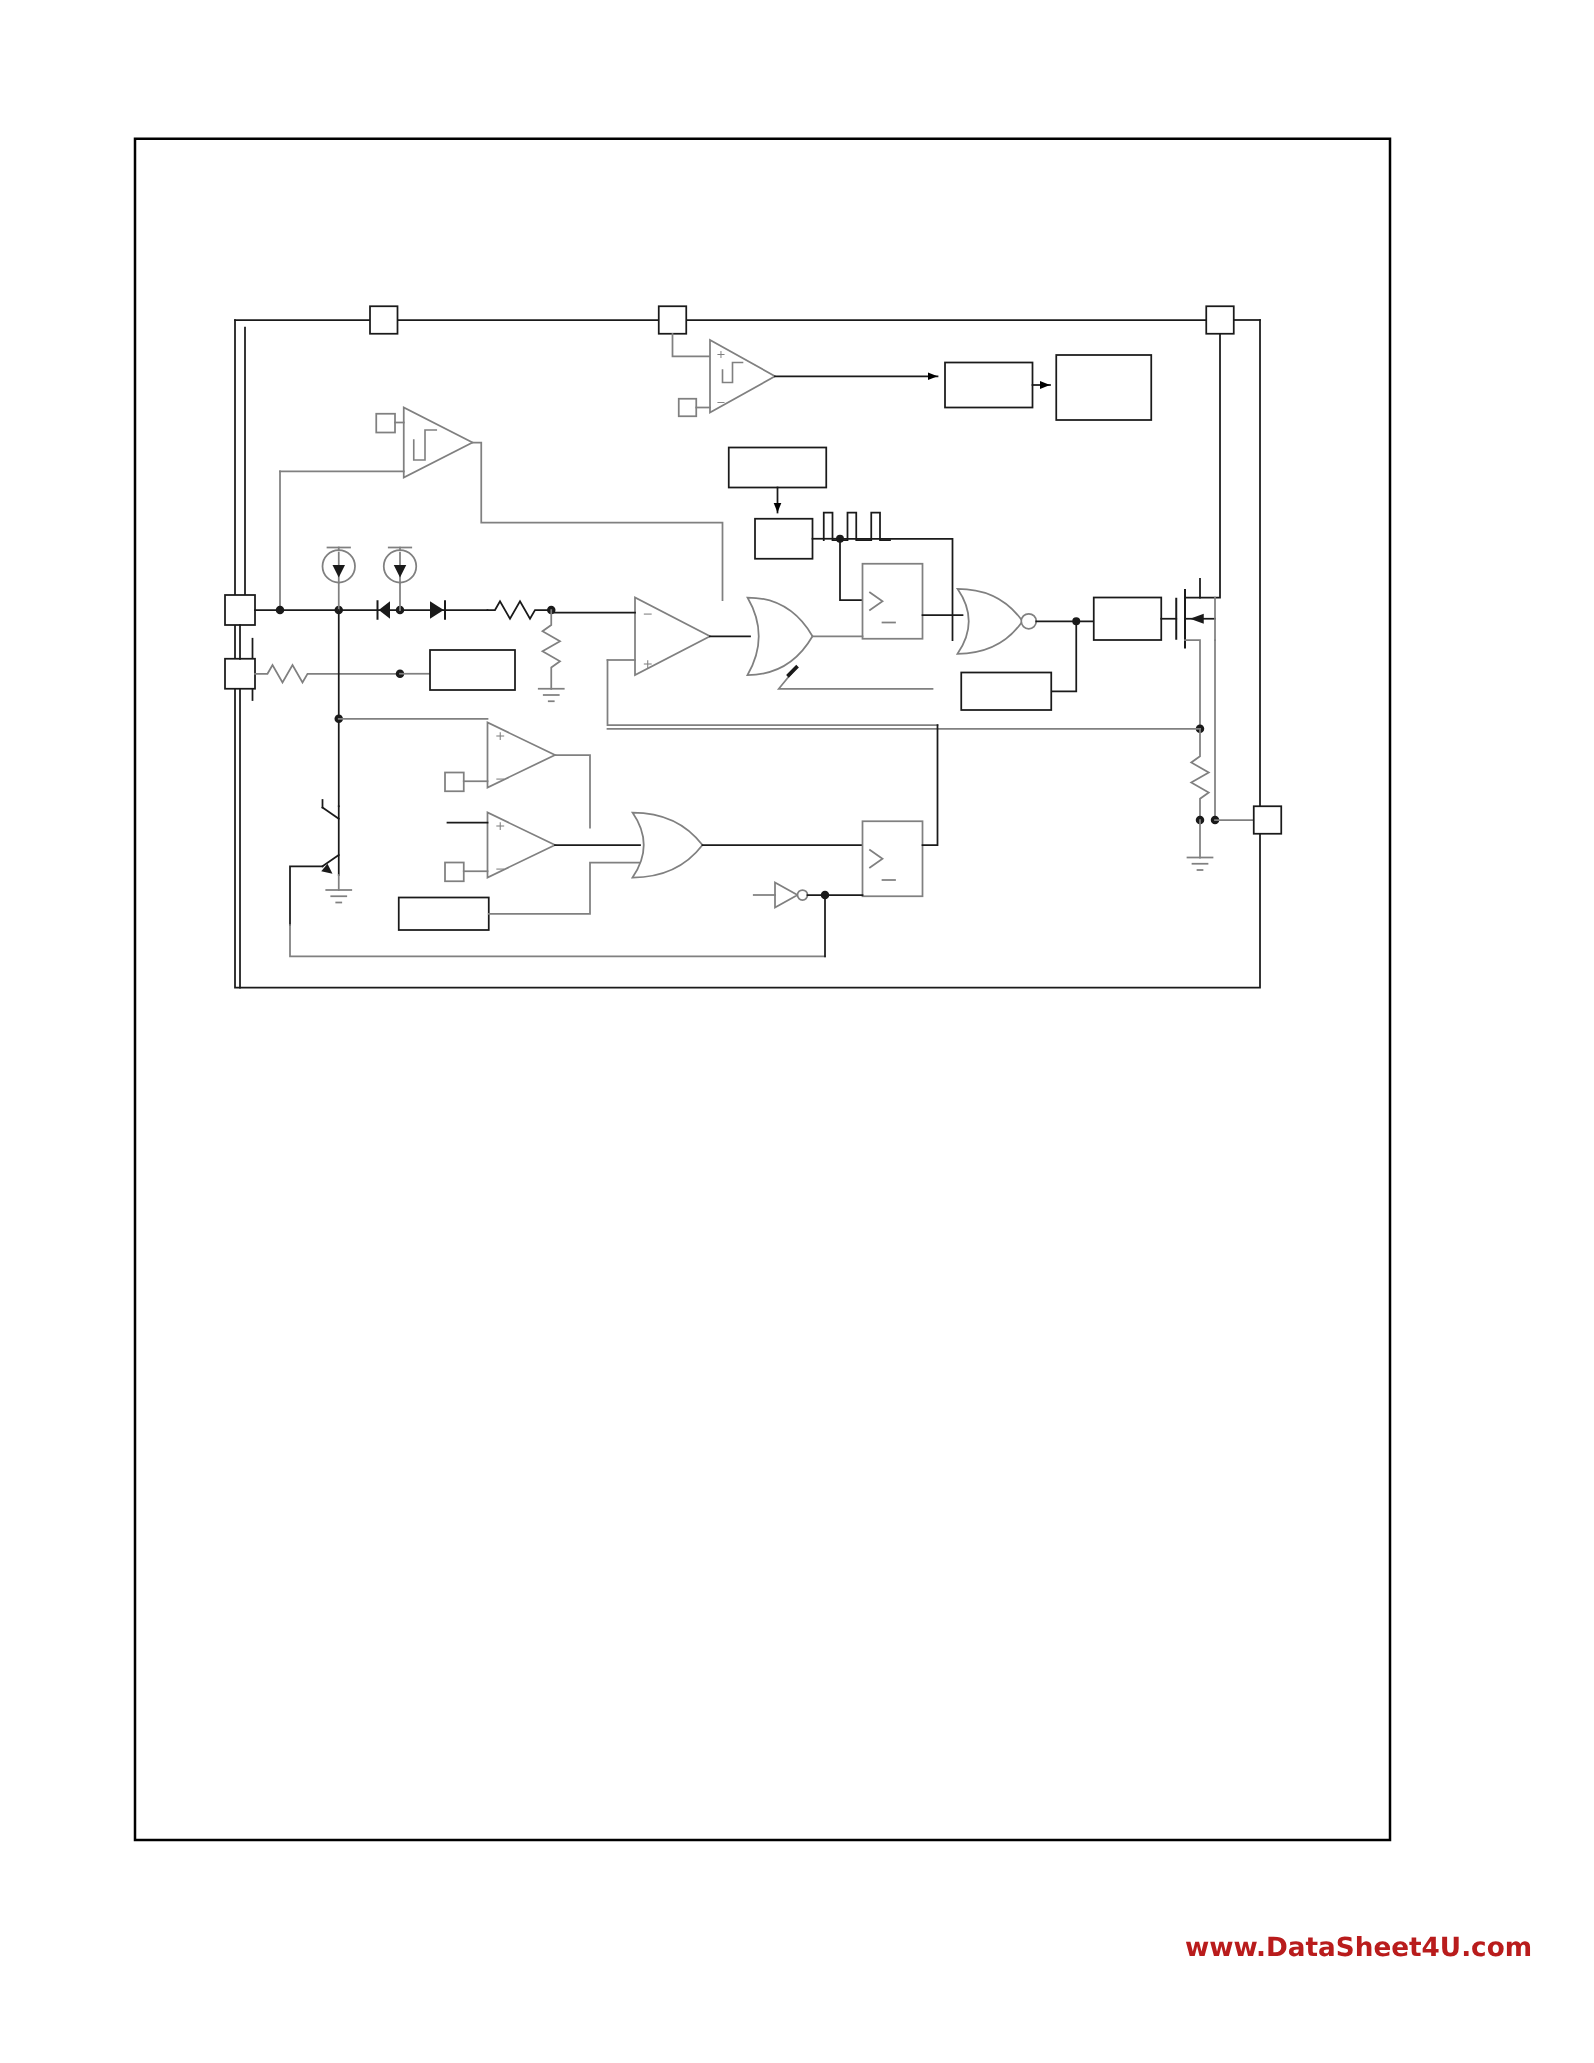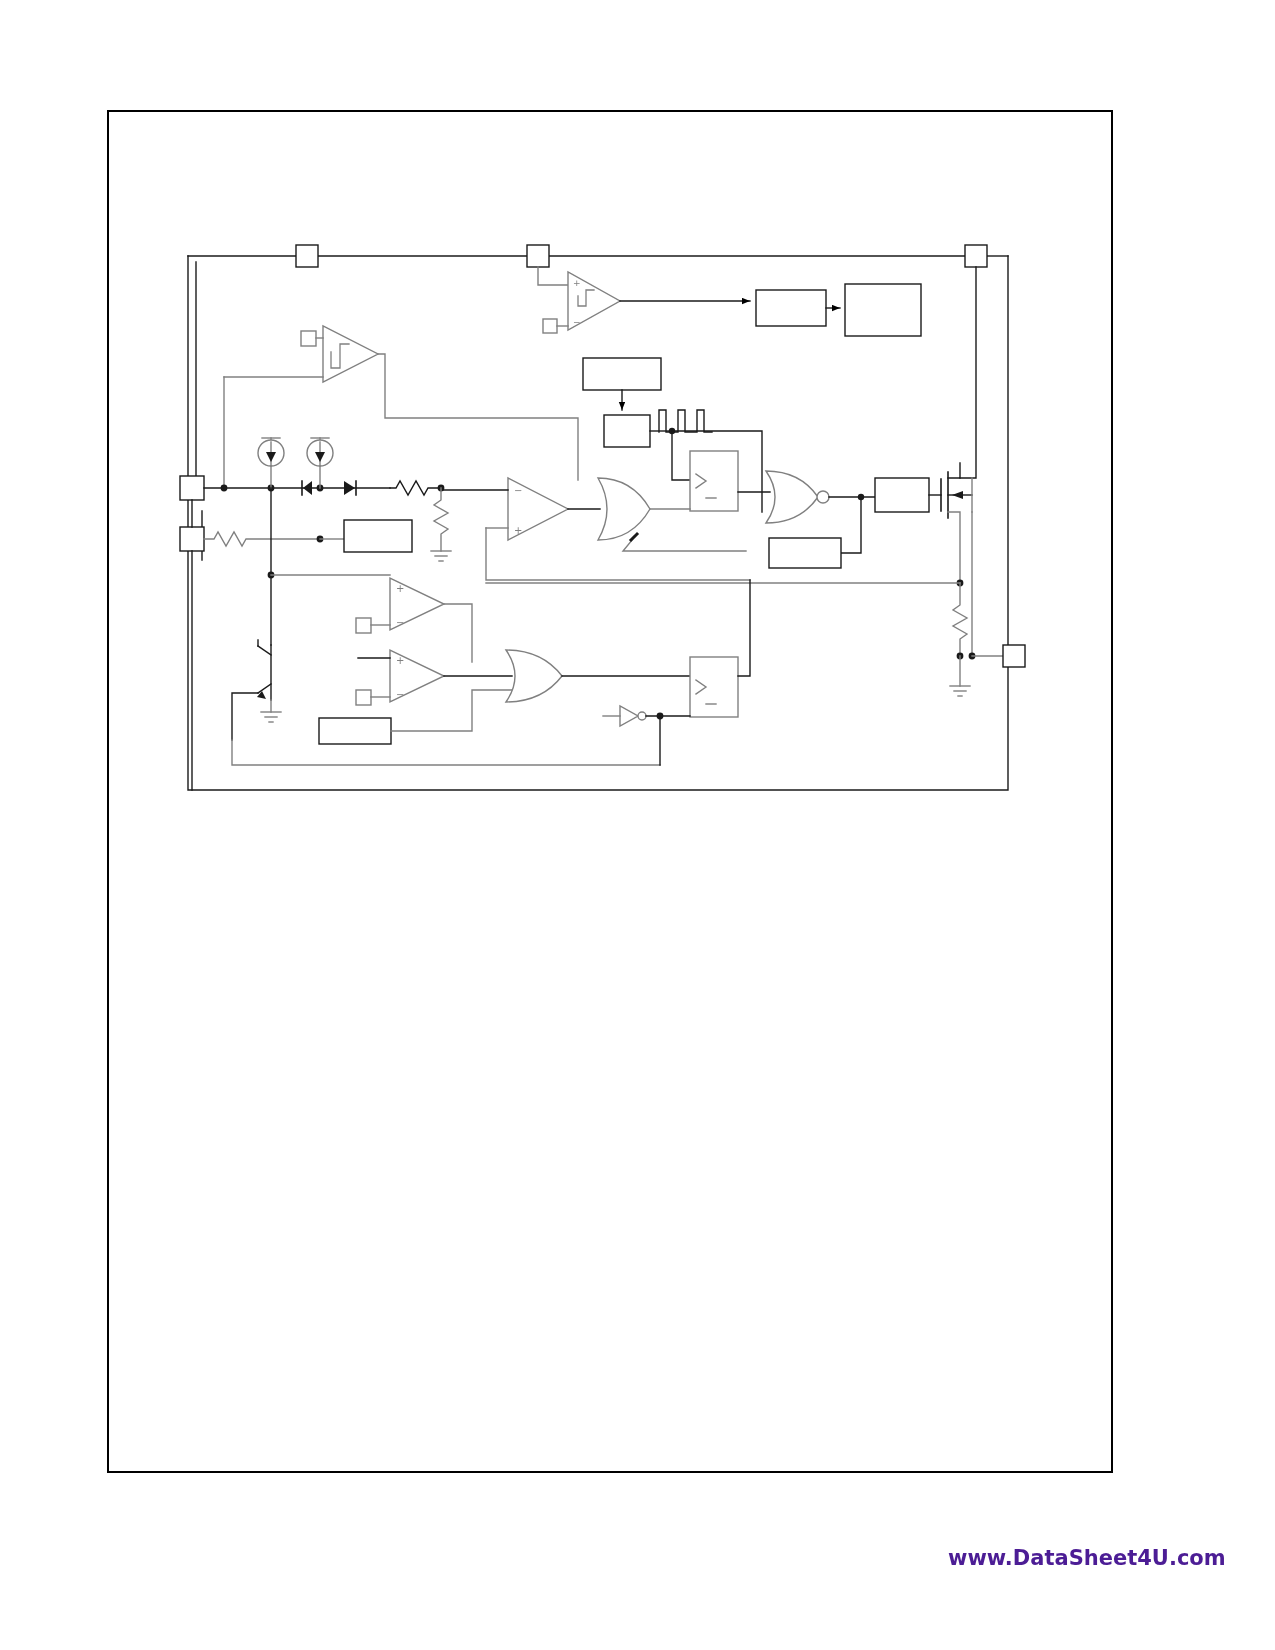--- a/index.html
+++ b/index.html
@@ -11,21 +11,21 @@
   #page{position:absolute;left:0;top:0;width:1275px;height:1650px;}
   #page-border{
     position:absolute;left:107px;top:110px;width:1006px;height:1363px;
     border:2px solid #000;box-sizing:border-box;
   }
   #diagram-wrap{position:absolute;left:0;top:0;width:1275px;height:1650px;}
   #diagram-svg{position:absolute;left:0;top:0;}
   #watermark{
     position:absolute;left:948px;top:1546px;
     font-family:"DejaVu Sans",sans-serif;
-    font-size:21px;font-weight:bold;color:#4c1d95;
+    font-size:21px;font-weight:bold;color:#b91c1c;
     letter-spacing:0px;white-space:nowrap;
   }
 </style>
 </head>
 <body>
 
 <div id="page">
 
   <div id="page-border"></div>
 

